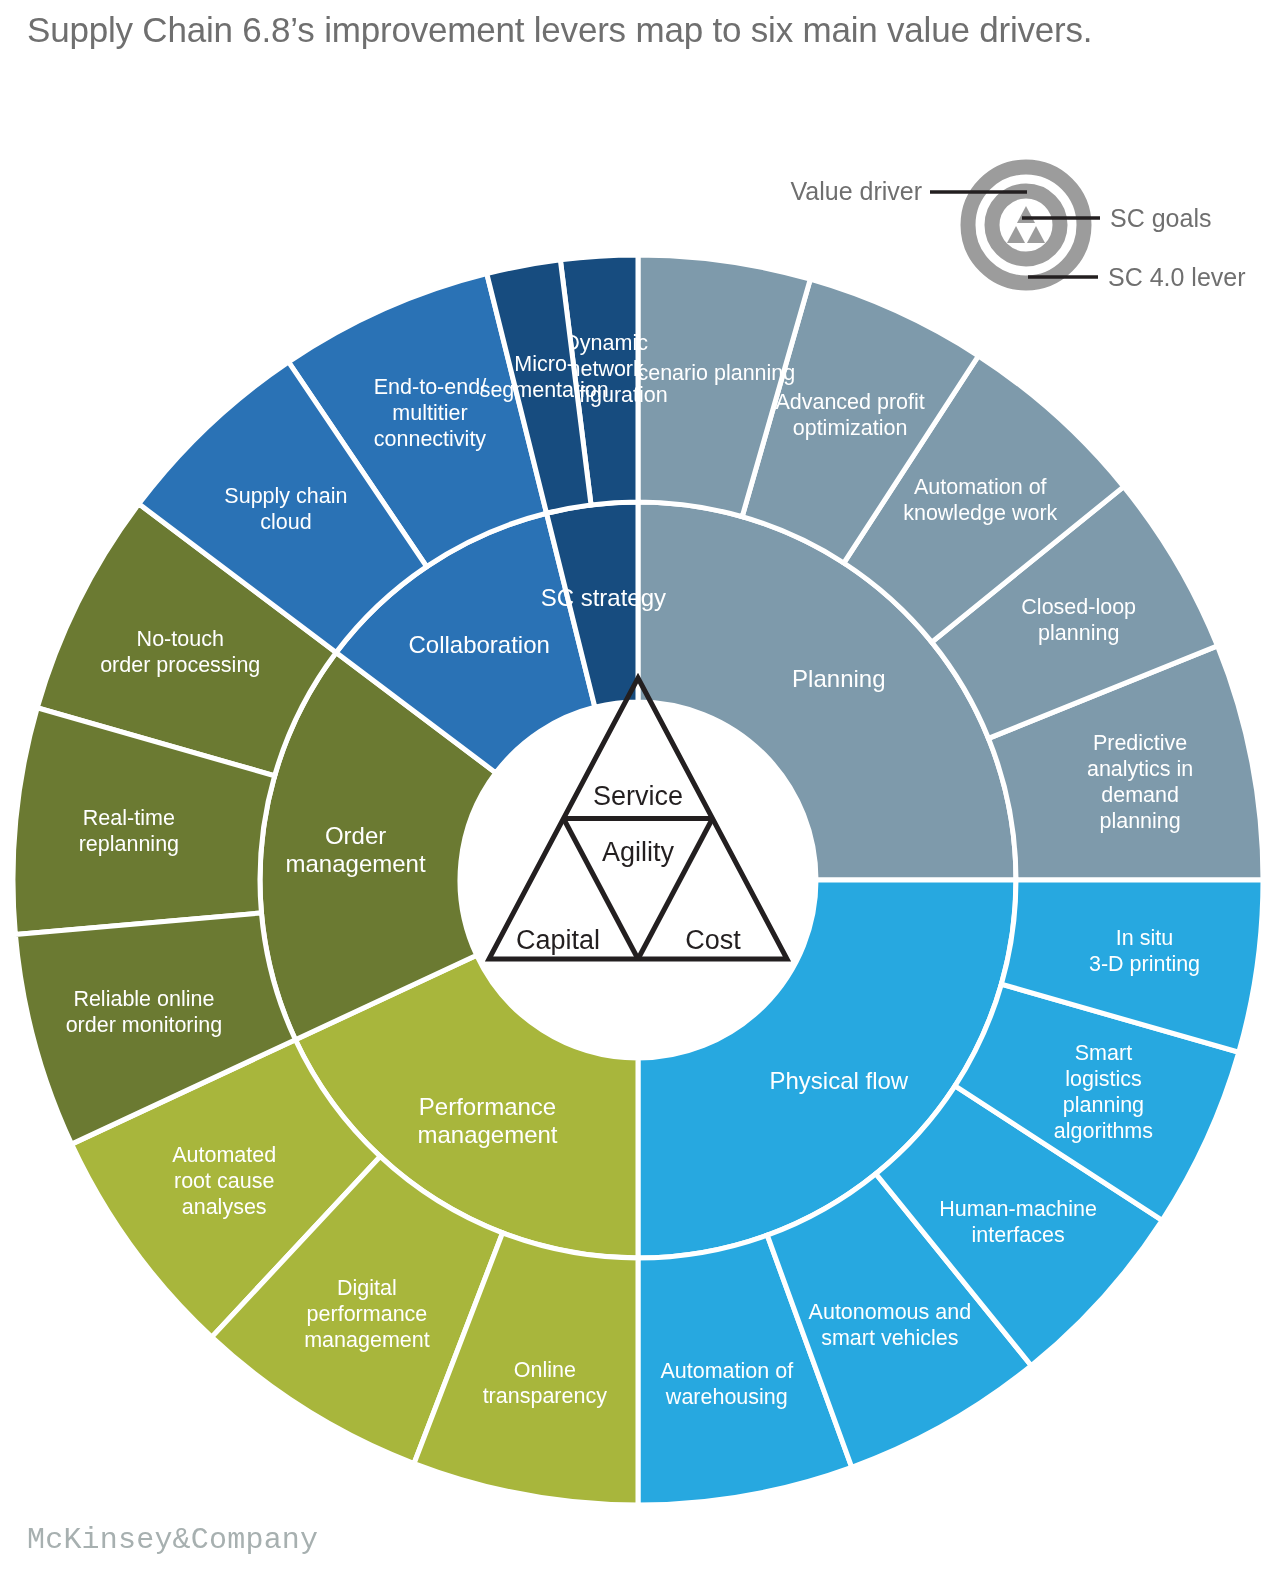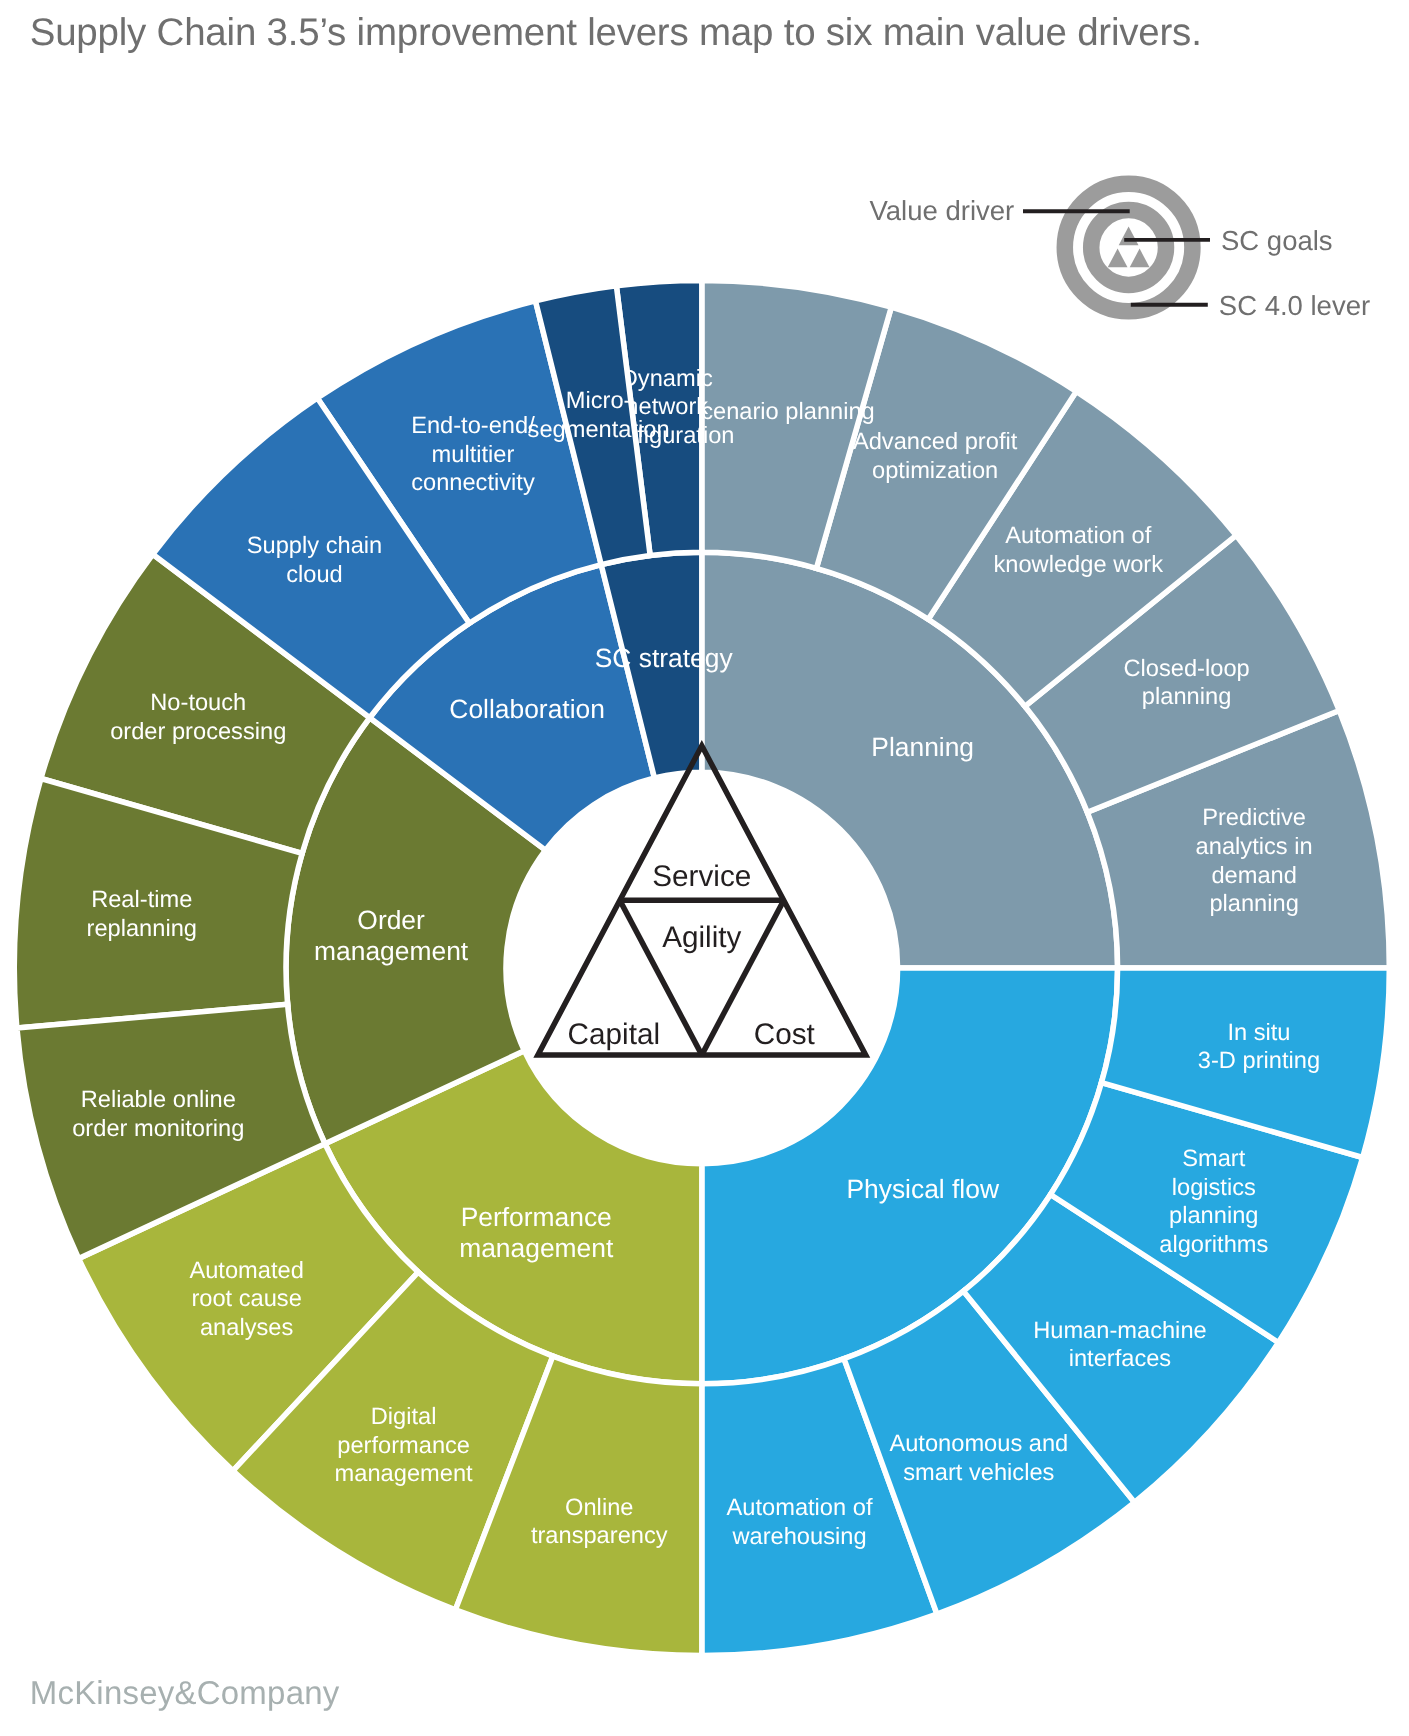--- a/index.html
+++ b/index.html
@@ -9,32 +9,32 @@
     overflow:hidden;position:relative;
   }
   #title{
     position:absolute;left:27px;top:8px;width:1120px;
     font-size:35px;line-height:1.27;color:#6f6f6f;
     font-weight:400;letter-spacing:-0.2px;
   }
   #wheel{position:absolute;left:0;top:0;width:1281px;height:1578px;}
   #footer{
     position:absolute;left:27px;top:1523px;
-    font-family:Liberation Sans, sans-serif;
+    font-family:Liberation Mono, monospace;
     font-size:30px;color:#a7b0b0;letter-spacing:.2px;
   }
   .leglbl{fill:#6f6f6f;font-size:25px;font-family:"Liberation Sans",sans-serif;}
   .lvl1{fill:#ffffff;font-size:24px;font-family:"Liberation Sans",sans-serif;}
   .lvl2{fill:#ffffff;font-size:21.5px;font-family:"Liberation Sans",sans-serif;}
   .coretxt{fill:#231f20;font-size:27px;font-family:"Liberation Sans",sans-serif;}
 </style>
 </head>
 <body>
 
-<div id="title">Supply Chain 3.5’s improvement levers map to six main value drivers.</div>
+<div id="title">Supply Chain 6.8’s improvement levers map to six main value drivers.</div>
 
 <svg id="wheel" viewBox="0 0 1281 1578">
 
   <g>
     <g>
       <circle cx="1026" cy="225" r="58" fill="none" stroke="#9c9c9c" stroke-width="15"></circle>
       <circle cx="1026" cy="225" r="34" fill="none" stroke="#9c9c9c" stroke-width="15"></circle>
       <g fill="#9c9c9c">
         <polygon points="1026,206 1035,223 1017,223"></polygon>
         <polygon points="1016,226 1025,243 1007,243"></polygon>

